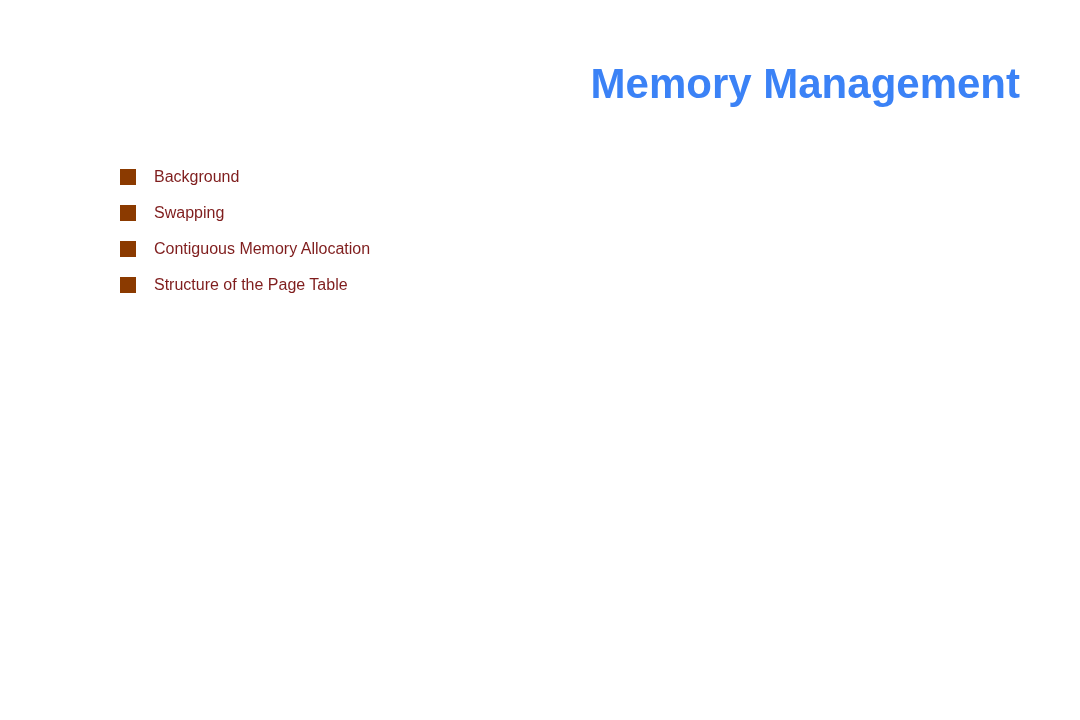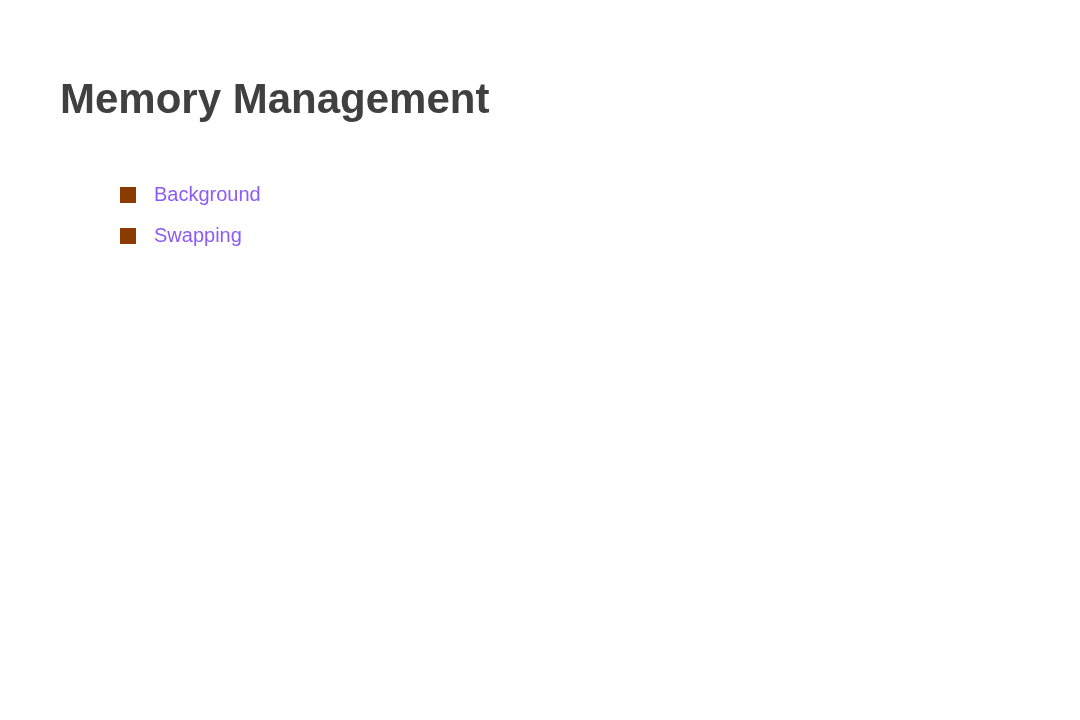--- a/index.html
+++ b/index.html
@@ -18,26 +18,26 @@
 
     .slide-container {
       width: 1080px;
       height: 720px;
       background: #ffffff;
       position: relative;
       padding: 40px 60px;
     }
 
     .slide-title {
-      text-align: left;
-      color: #404040;
+      text-align: right;
+      color: #3b82f6;
       font-size: 42px;
       font-weight: bold;
       margin-bottom: 60px;
-      margin-top: 35px;
+      margin-top: 20px;
     }
 
     .content-list {
       list-style: none;
       padding: 0;
       margin-left: 60px;
     }
 
     .content-list li {
       display: flex;
@@ -50,33 +50,41 @@
     .bullet-square {
       display: inline-block;
       width: 16px;
       height: 16px;
       background-color: #8b3a00;
       margin-right: 18px;
       flex-shrink: 0;
     }
 
     .item-text {
-      font-size: 20px;
-      color: #8b5cf6;
+      font-size: 16px;
+      color: #7f1d1d;
     }
   </style>
 </head>
 <body>
 
 <div class="slide-container">
   <h1 class="slide-title">Memory Management</h1>
 
   <ul class="content-list">
     <li>
       <span class="bullet-square"></span>
       <span class="item-text">Background</span>
     </li>
     <li>
       <span class="bullet-square"></span>
       <span class="item-text">Swapping</span>
     </li>
+    <li>
+      <span class="bullet-square"></span>
+      <span class="item-text">Contiguous Memory Allocation</span>
+    </li>
+    <li>
+      <span class="bullet-square"></span>
+      <span class="item-text">Structure of the Page Table</span>
+    </li>
   </ul>
 </div>
 
 </body></html>

